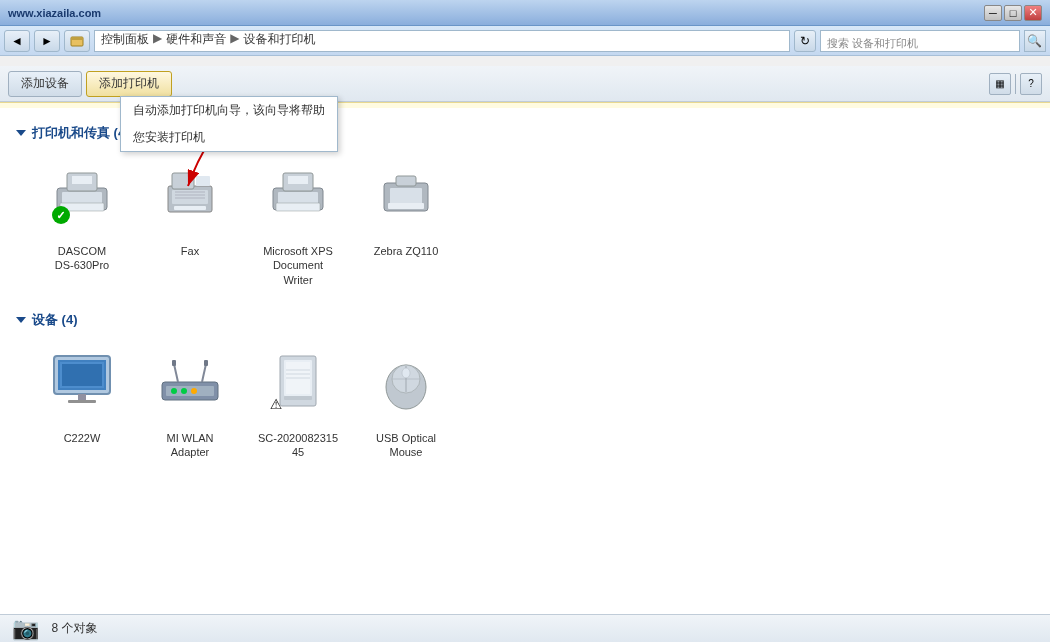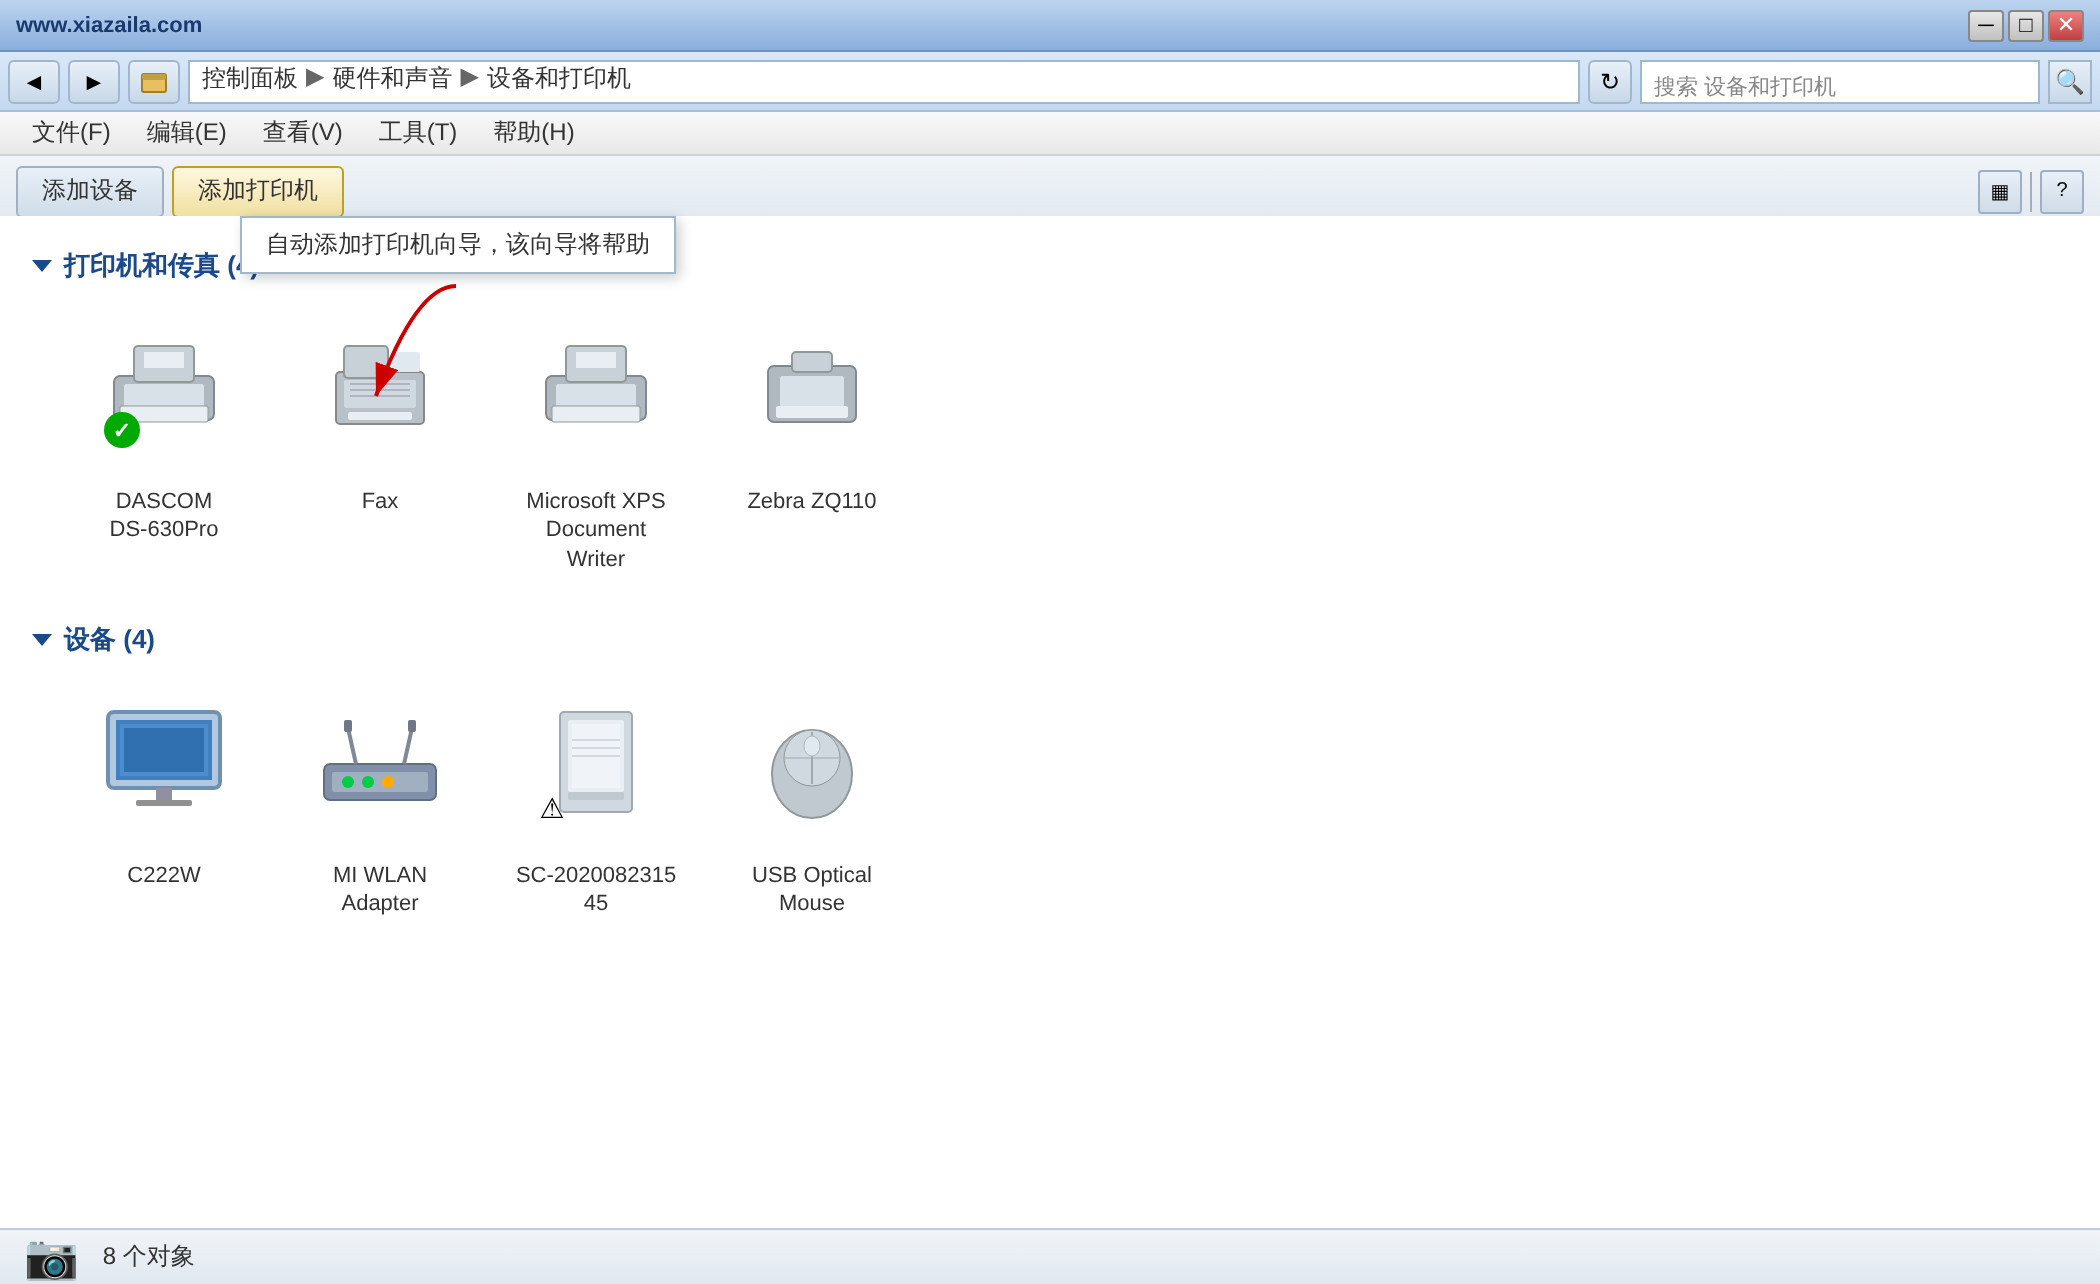--- a/index.html
+++ b/index.html
@@ -134,20 +134,21 @@
     
     .toolbar {
       background: linear-gradient(to bottom, #f0f4f8, #e0e8f0);
       height: 36px;
       display: flex;
       align-items: center;
       padding: 0 8px;
       gap: 4px;
       border-bottom: 1px solid #c0ccd8;
       position: relative;
+      margin-top: 10px;
     }
     .tool-btn {
       height: 26px;
       padding: 0 12px;
       background: linear-gradient(to bottom, #e8f0f8, #d0dce8);
       border: 1px solid #a0b0c0;
       border-radius: 3px;
       cursor: pointer;
       font-size: 12px;
       color: #333;
@@ -361,39 +362,33 @@
       <span class="breadcrumb-arrow">▶</span>
       <span>设备和打印机</span>
     </div>
     <div class="refresh-btn">↻</div>
     <div class="search-bar">
       <span style="color:#888;font-size:11px;">搜索 设备和打印机</span>
     </div>
     <div class="search-icon-wrap">🔍</div>
   </div>
 
-  <div class="menu-bar">
-    <div class="menu-item">文件(F)</div>
-    <div class="menu-item">编辑(E)</div>
-    <div class="menu-item">查看(V)</div>
-    <div class="menu-item">工具(T)</div>
-    <div class="menu-item">帮助(H)</div>
-  </div>
 
   <div class="toolbar" style="position:relative;">
     <button class="tool-btn">添加设备</button>
     <button class="tool-btn active">添加打印机</button>
     <div class="toolbar-right">
       <div class="view-btn">▦</div>
       <div style="width:1px;height:20px;background:#a0b0c0;"></div>
       <div class="view-btn">?</div>
     </div>
 
     <div class="tooltip-menu">
       <div class="tooltip-item">自动添加打印机向导，该向导将帮助</div>
+      <div class="tooltip-item">您安装打印机</div>
     </div>
 
     <div class="arrow-indicator">
       <svg width="60" height="80" viewBox="0 0 60 80">
         <defs>
           <marker id="arrowhead" markerWidth="8" markerHeight="6" refX="8" refY="3" orient="auto">
             <polygon points="0 0, 8 3, 0 6" fill="#cc0000"></polygon>
           </marker>
         </defs>
         <path d="M 50 5 Q 30 5 10 60" stroke="#cc0000" stroke-width="2" fill="none" marker-end="url(#arrowhead)"></path>

